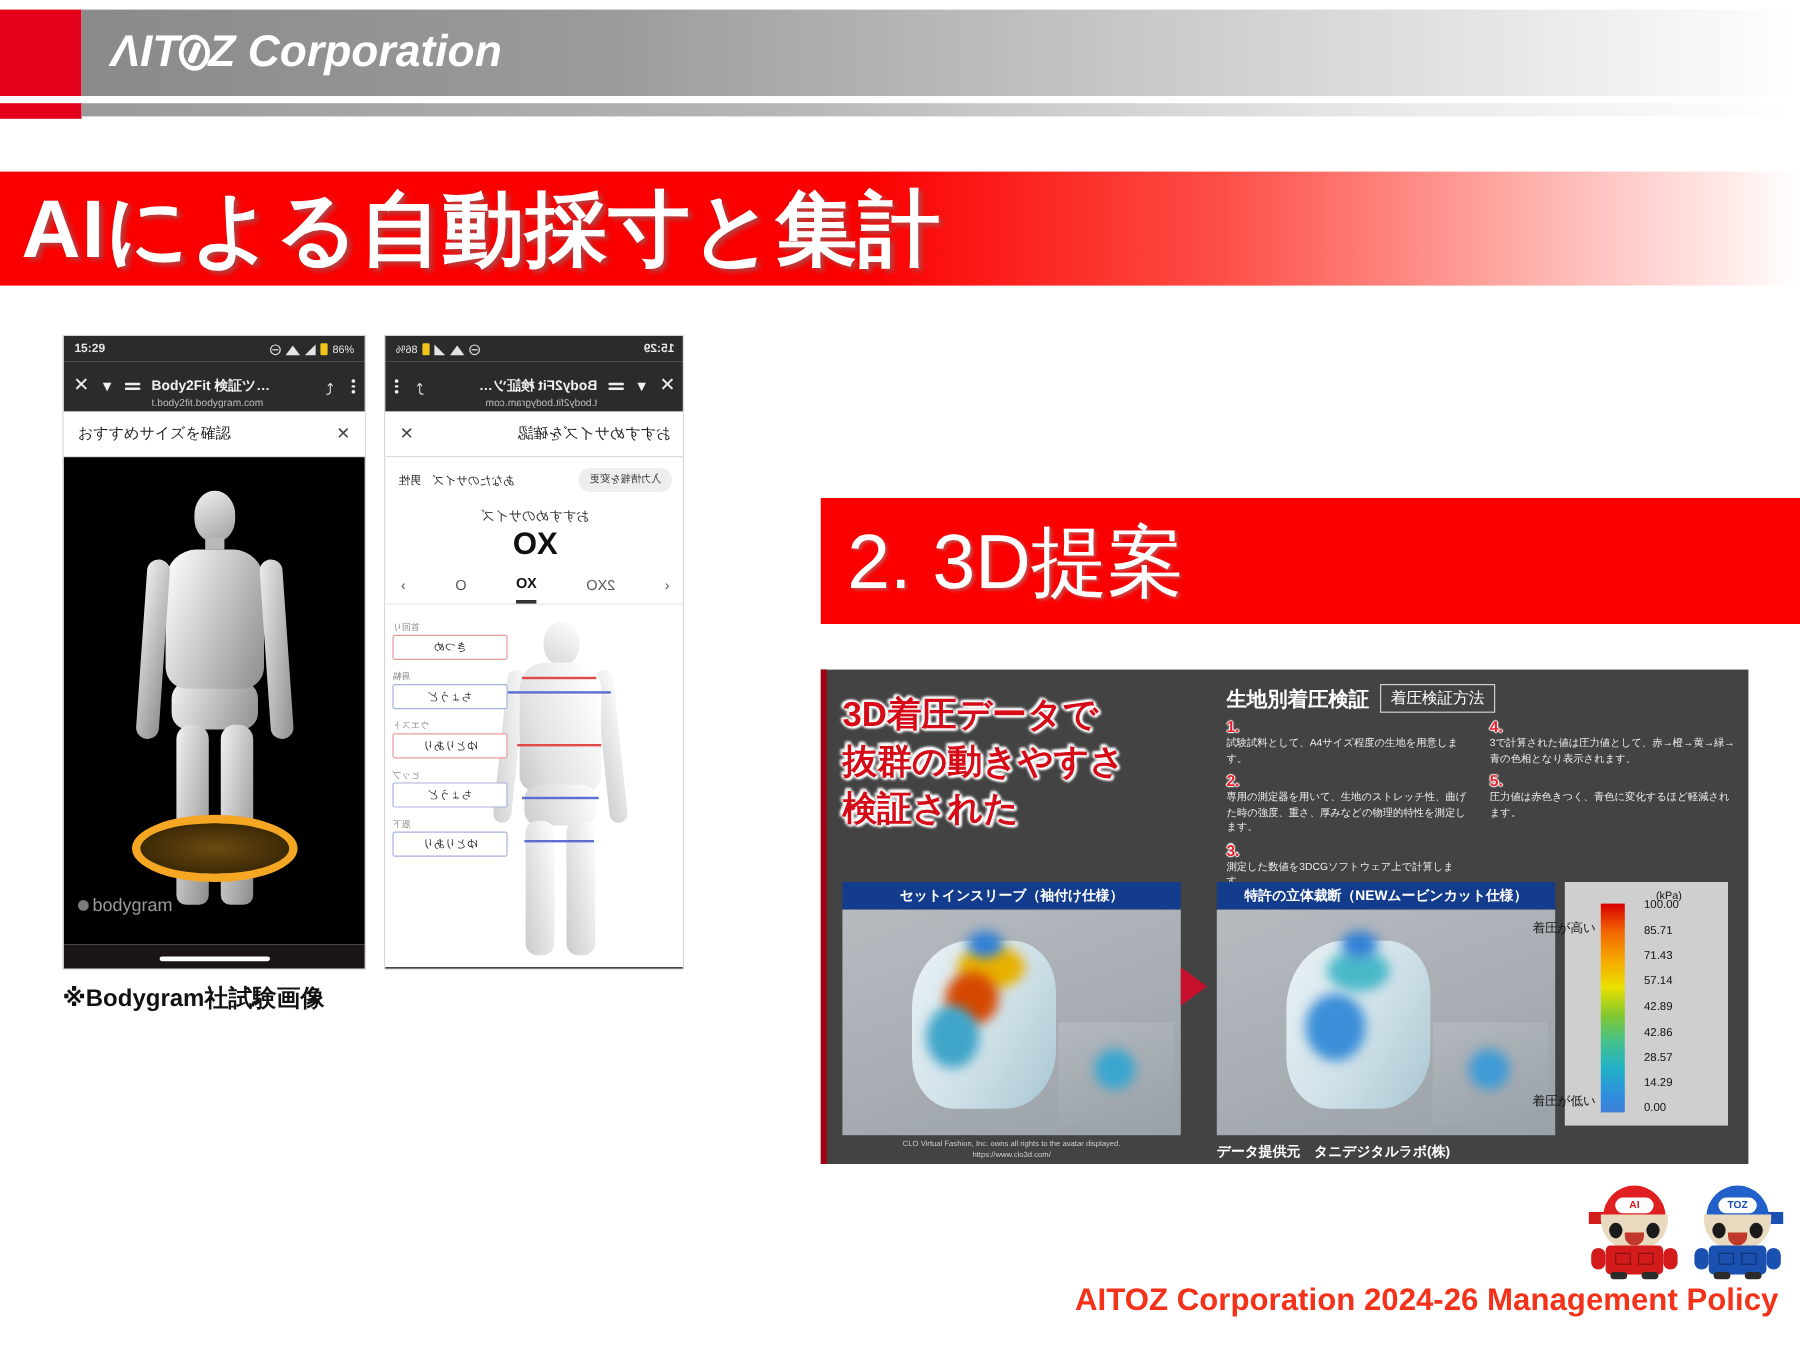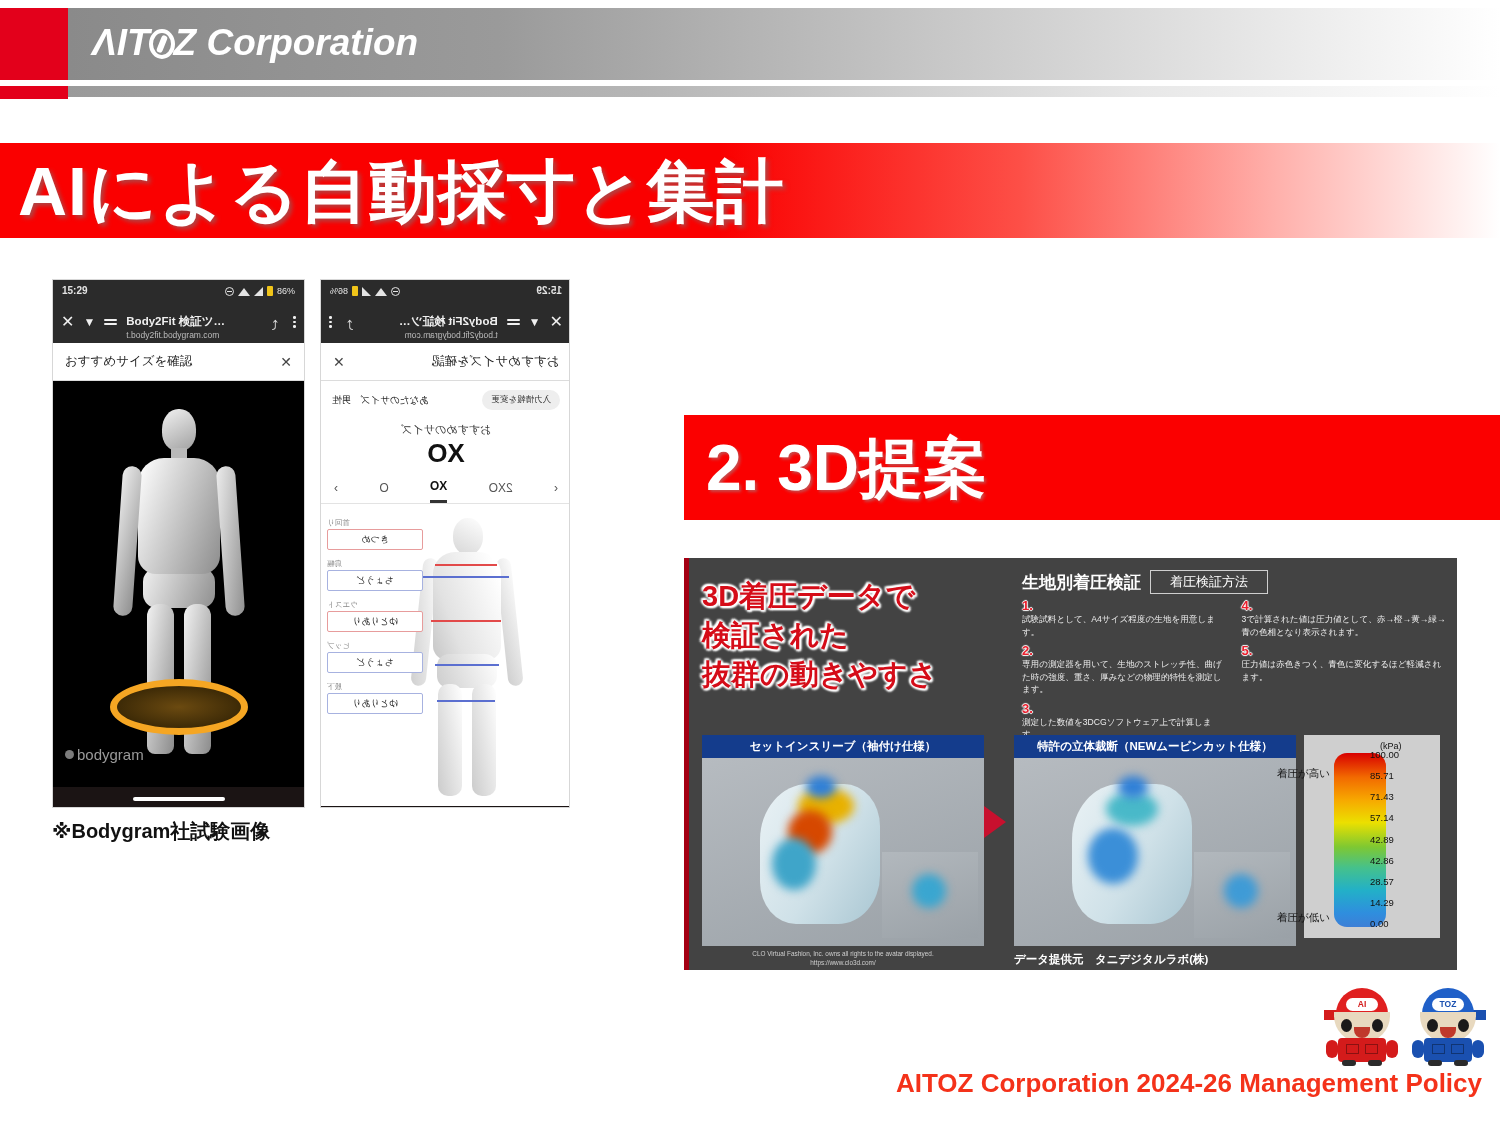--- a/index.html
+++ b/index.html
@@ -134,37 +134,37 @@
   .lbl-box { border: 1px solid #c8c8c8; border-radius: 2px; padding: 3px 5px; font-size: 9px;
              color: #222; background: #fff; text-align: center; }
   .lbl-box.red { border-color: #e79c9c; }
   .lbl-box.blue { border-color: #a7b2e0; }
 
   .photo-caption { position: absolute; left: 52px; top: 818px; font-size: 20px; font-weight: bold;
                    color: #111; white-space: nowrap; }
 
   
   .sec-banner { position: absolute; left: 684px; top: 415px; width: 816px; height: 105px; background: #fb0000; }
-  .sec-banner-text { position: absolute; left: 706px; top: 428px; font-size: 64px; font-weight: 700;
+  .sec-banner-text { position: absolute; left: 706px; top: 428px; font-size: 64px; font-weight: 400;
                      color: #fff; line-height: 80px; text-shadow: 2px 2px 3px rgba(150,150,150,0.5);
                      white-space: nowrap; }
 
   
   .cfig { position: absolute; left: 684px; top: 558px; width: 773px; height: 412px; background: #434343; }
   .cfig-left-bar { position: absolute; left: 0; top: 0; width: 5px; height: 412px; background: #a30013; }
 
   .cf-headline { position: absolute; left: 18px; top: 19px; font-size: 29px; font-weight: bold;
                  color: #d50c18; line-height: 39px; white-space: nowrap;
                  text-shadow: -2px 0 2px #fff, 2px 0 2px #fff, 0 -2px 2px #fff, 0 2px 2px #fff,
                               -2px -2px 2px #fff, 2px 2px 2px #fff; }
 
   .cf-method { position: absolute; left: 338px; top: 12px; width: 425px; }
   .cf-mhead { display: flex; align-items: center; gap: 9px; margin-bottom: 4px; }
   .cf-mtitle { font-size: 17px; font-weight: bold; color: #fff; }
-  .cf-mbadge { border: 1px solid #cfcfcf; padding: 2px 19px; font-size: 13px; color: #fff; }
+  .cf-mbadge { border: 1px solid #cfcfcf; padding: 2px 8px; font-size: 13px; color: #fff; }
   .cf-cols { display: flex; gap: 14px; }
   .cf-col { flex: 1; }
   .cf-item { margin-bottom: 5px; }
   .cf-num { color: #e8202e; font-size: 13px; font-weight: bold; line-height: 15px;
             text-shadow: -1px 0 1px #fff, 1px 0 1px #fff, 0 -1px 1px #fff, 0 1px 1px #fff; }
   .cf-txt { color: #ededed; font-size: 8.6px; line-height: 12.5px; }
 
   .panel { position: absolute; top: 177px; }
   .panel-title { background: #143c8c; color: #fff; font-size: 11.5px; font-weight: bold;
                  text-align: center; padding: 4px 0; }
@@ -180,23 +180,23 @@
   .panel-credit { color: #cfcfcf; font-size: 6.4px; text-align: center; line-height: 9px; margin-top: 3px; }
   .panel-credit2 { color: #ffffff; font-size: 11.5px; font-weight: bold; margin-top: 6px; }
 
   .arrow-red { position: absolute; left: 300px; top: 248px; width: 0; height: 0;
                border-top: 16px solid transparent; border-bottom: 16px solid transparent;
                border-left: 22px solid #c8102e; }
 
   .legend { position: absolute; left: 620px; top: 177px; width: 136px; height: 203px;
             background: #cfcfcf; }
   .legend-unit { position: absolute; left: 76px; top: 6px; font-size: 9px; color: #111; }
-  .legend-bar { position: absolute; left: 30px; top: 18px; width: 52px; height: 174px;
+  .legend-bar { position: absolute; left: 30px; top: 18px; width: 20px; height: 174px;
                 background: linear-gradient(to bottom, #d80000 0%, #f26a00 14%, #f7a800 27%,
-                            #ebe000 40%, #7ec832 54%, #45c18c 66%, #22b0c8 79%, #2f8ede 92%, #3d7fd6 100%); border-radius: 13px; }
+                            #ebe000 40%, #7ec832 54%, #45c18c 66%, #22b0c8 79%, #2f8ede 92%, #3d7fd6 100%); }
   .legend-high { position: absolute; left: -84px; top: 14px; font-size: 10.5px; color: #111; width: 80px; text-align: right; }
   .legend-low { position: absolute; left: -84px; bottom: 2px; font-size: 10.5px; color: #111; width: 80px; text-align: right; }
   .legend-ticks { position: absolute; left: 66px; top: 14px; height: 180px;
                   display: flex; flex-direction: column; justify-content: space-between; }
   .legend-ticks div { font-size: 9.5px; color: #111; line-height: 11px; }
 
   
   .footer-text { position: absolute; right: 18px; top: 1068px; font-size: 26px; font-weight: bold;
                  color: #f4321a; white-space: nowrap; }
   .mascots { position: absolute; left: 1322px; top: 988px; width: 170px; height: 78px; display: flex; gap: 6px; }
@@ -395,22 +395,22 @@
 <div class="photo-caption">※Bodygram社試験画像</div>
 
 <div class="sec-banner"></div>
 <div class="sec-banner-text">2. 3D提案</div>
 
 <div class="cfig">
   <div class="cfig-left-bar"></div>
 
   <div class="cf-headline">
     <div>3D着圧データで</div>
+    <div>抜群の動きやすさ</div>
     <div>検証された</div>
-    <div>抜群の動きやすさ</div>
   </div>
 
   <div class="cf-method">
     <div class="cf-mhead">
       <span class="cf-mtitle">生地別着圧検証</span>
       <span class="cf-mbadge">着圧検証方法</span>
     </div>
     <div class="cf-cols">
       <div class="cf-col">
         <div class="cf-item">

